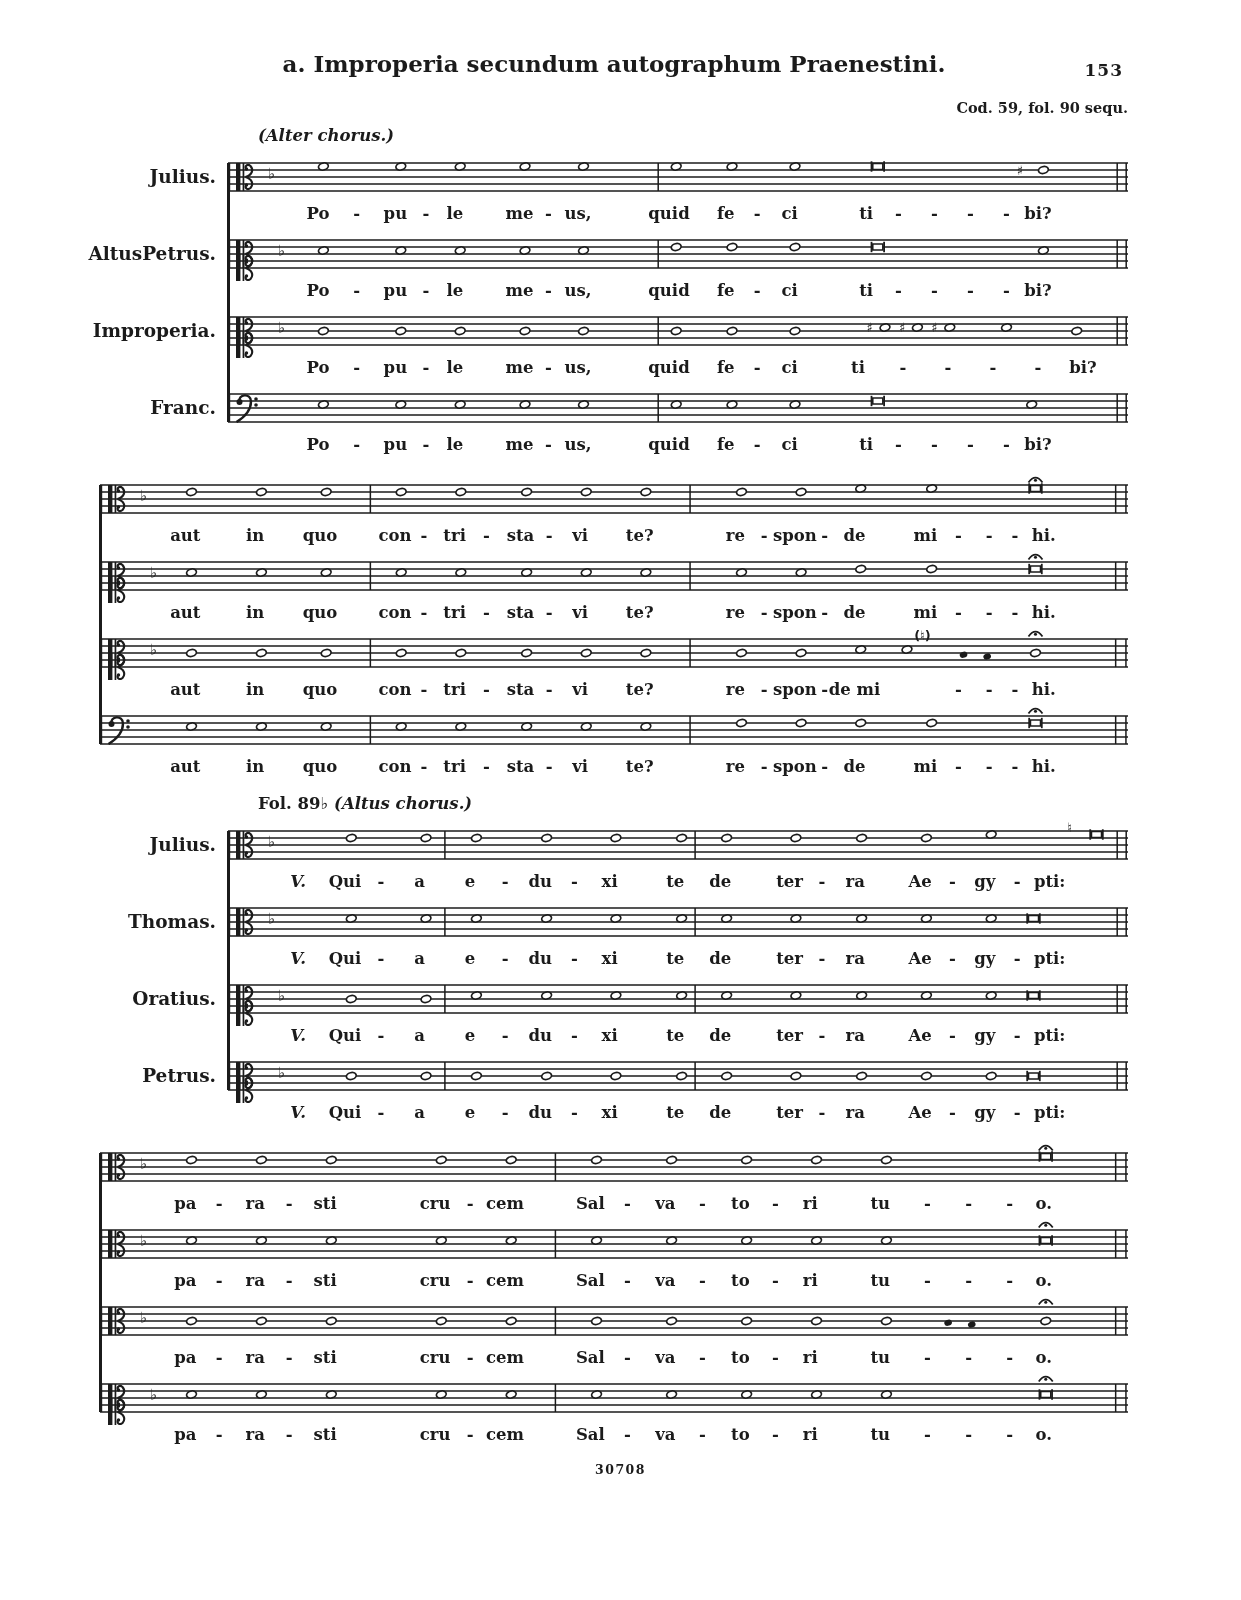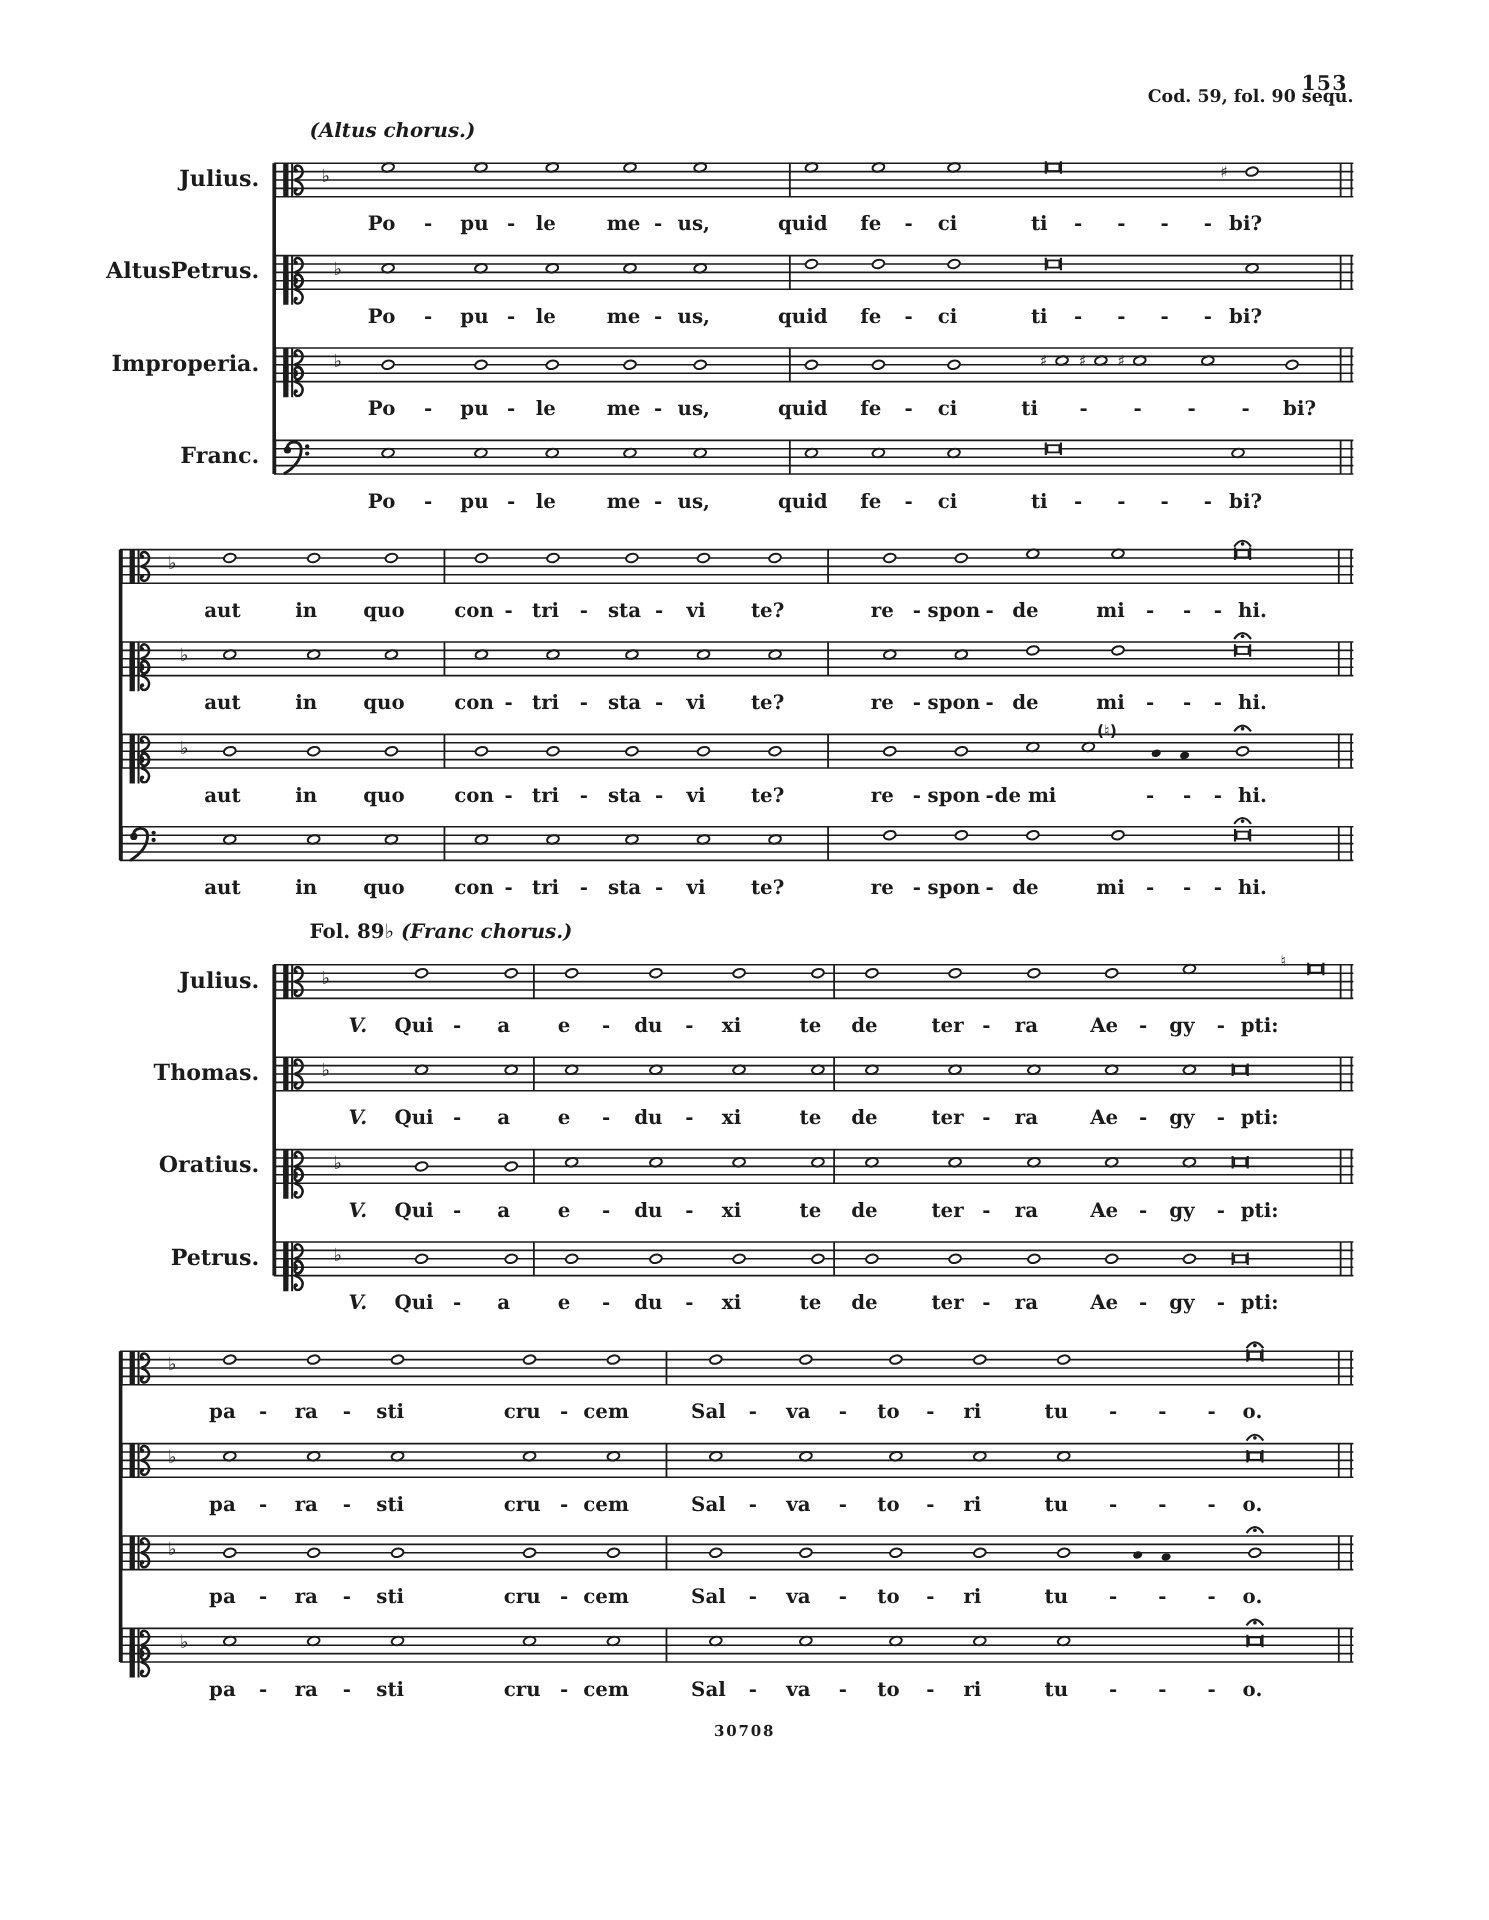--- a/index.html
+++ b/index.html
@@ -29,26 +29,27 @@
   .lyr span{position:absolute;top:0;transform:translateX(-50%);white-space:nowrap;}
   .lyr span.it{font-style:italic;}
   .connector{position:absolute;width:3.2px;background:#1b1b1b;}
   .plate{text-align:center;font-size:12.5px;font-weight:bold;margin-top:8px;letter-spacing:1.5px;}
 </style>
 </head>
 <body>
 
 <div class="header">
   <div class="pagenum">153</div>
+  <h2 class="subtitle">a. Improperia secundum autographum Praenestini.</h2>
   <div class="source">Cod. 59, fol. 90 sequ.</div>
 </div>
 
 <div id="systems">
     <div class="system">
-      <div class="syslabel" style="padding-left: 158px;"><span class="it">(Altus chorus.)</span></div>
+      <div class="syslabel" style="padding-left: 158px;"><span class="it">(Alter chorus.)</span></div>
       <div class="voice">
         <div class="names">
           <span>Julius.</span>
         </div>
         <div class="staffcol">
           <svg width="900" height="54" viewBox="0 0 900 54">
             <line x1="0" y1="13" x2="900" y2="13" stroke="#1b1b1b" stroke-width="1.3"></line>
             <line x1="0" y1="20" x2="900" y2="20" stroke="#1b1b1b" stroke-width="1.3"></line>
             <line x1="0" y1="27" x2="900" y2="27" stroke="#1b1b1b" stroke-width="1.3"></line>
             <line x1="0" y1="34" x2="900" y2="34" stroke="#1b1b1b" stroke-width="1.3"></line>
@@ -546,21 +547,21 @@
             <span style="left: 83.5%;">-</span>
             <span style="left: 86.5%;">-</span>
             <span style="left: 89%;">-</span>
             <span style="left: 91.8%;">hi.</span>
           </div>
         </div>
       </div>
       <div class="connector" style="left: -1px; top: 13px; height: 259px;"></div>
     </div>
     <div class="system">
-      <div class="syslabel" style="padding-left: 158px;"><span>Fol. 89♭</span><span class="it"> (Franc chorus.)</span></div>
+      <div class="syslabel" style="padding-left: 158px;"><span>Fol. 89♭</span><span class="it"> (Altus chorus.)</span></div>
       <div class="voice">
         <div class="names">
           <span>Julius.</span>
         </div>
         <div class="staffcol">
           <svg width="900" height="54" viewBox="0 0 900 54">
             <line x1="0" y1="13" x2="900" y2="13" stroke="#1b1b1b" stroke-width="1.3"></line>
             <line x1="0" y1="20" x2="900" y2="20" stroke="#1b1b1b" stroke-width="1.3"></line>
             <line x1="0" y1="27" x2="900" y2="27" stroke="#1b1b1b" stroke-width="1.3"></line>
             <line x1="0" y1="34" x2="900" y2="34" stroke="#1b1b1b" stroke-width="1.3"></line>

